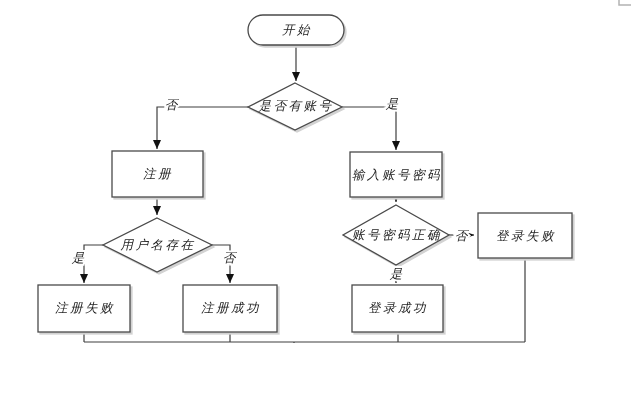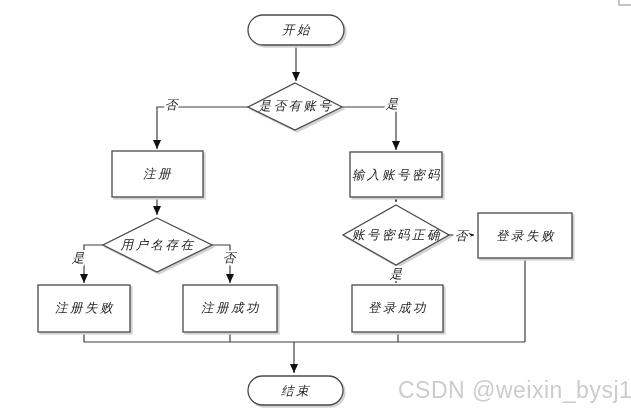--- a/index.html
+++ b/index.html
@@ -3,21 +3,21 @@
 <meta charset="utf-8">
 <style>
   html, body {
     margin: 0;
     padding: 0;
     background: #ffffff;
   }
   .canvas {
     position: relative;
     width: 631px;
-    height: 411px;
+    height: 343px;
     background: #ffffff;
     overflow: hidden;
     font-family: "DejaVu Serif", serif;
   }
   svg { display: block; }
   .shape {
     fill: #ffffff;
     stroke: #4a4a4a;
     stroke-width: 1.3;
     filter: drop-shadow(2px 2px 0px #d2d2d2);

